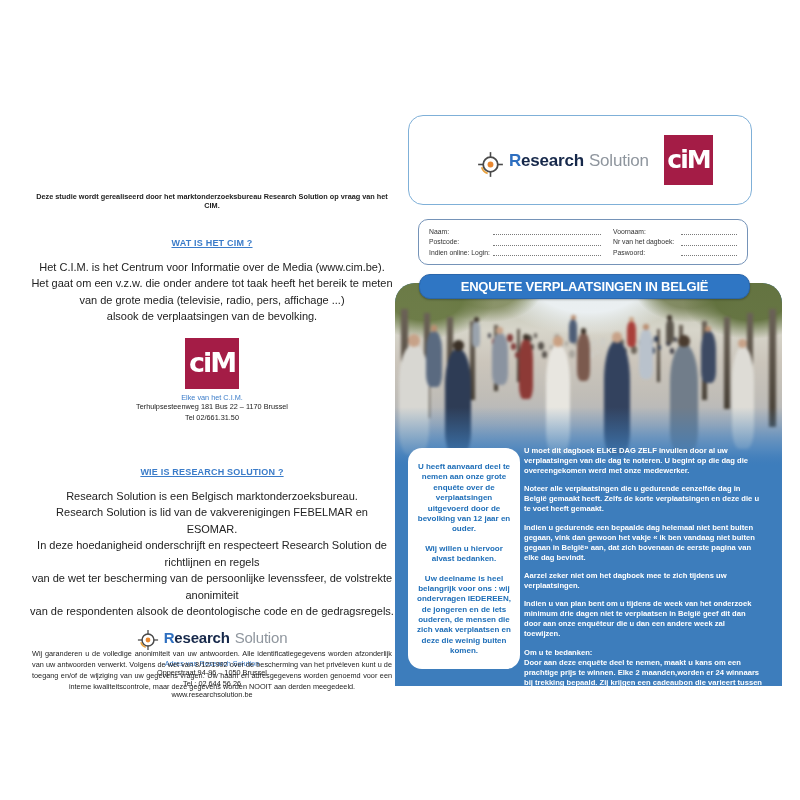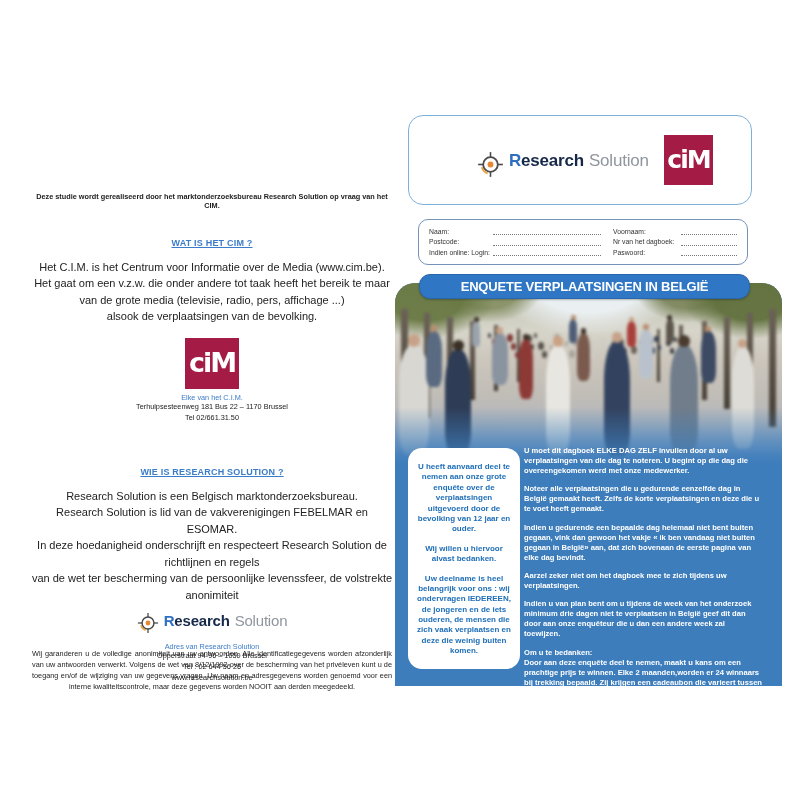--- a/index.html
+++ b/index.html
@@ -73,40 +73,41 @@
 </style>
 </head>
 <body data-name="leaflet-scan">
 
 <div class="page-left" data-name="left-page">
   <div class="intro-line" data-name="intro-line">Deze studie wordt gerealiseerd door het marktonderzoeksbureau Research Solution op vraag van het CIM.</div>
 
   <div class="sec-heading" data-name="heading-wat-is-het-cim">WAT IS HET CIM ?</div>
   <div class="body-lines" data-name="cim-description">
       <div data-name="text-line">Het C.I.M. is het Centrum voor Informatie over de Media (www.cim.be).</div>
-      <div data-name="text-line">Het gaat om een v.z.w. die onder andere tot taak heeft het bereik te maar</div>
+      <div data-name="text-line">Het gaat om een v.z.w. die onder andere tot taak heeft het bereik te meten</div>
       <div data-name="text-line">van de grote media (televisie, radio, pers, affichage ...)</div>
       <div data-name="text-line">alsook de verplaatsingen van de bevolking.</div>
     </div>
 
   <div>
     <span class="cim-logo" data-name="cim-logo">ciM</span>
   </div>
   <div class="addr-label" data-name="cim-address-label">Elke van het C.I.M.</div>
   <div class="addr-lines" data-name="cim-address">
       <div data-name="text-line">Terhulpsesteenweg 181 Bus 22 – 1170 Brussel</div>
       <div data-name="text-line">Tel  02/661.31.50</div>
     </div>
 
   <div class="sec-heading second" data-name="heading-wie-is-research-solution">WIE IS RESEARCH SOLUTION ?</div>
   <div class="body-lines" data-name="rs-description">
       <div data-name="text-line">Research Solution is een Belgisch marktonderzoeksbureau.</div>
       <div data-name="text-line">Research Solution is lid van de vakverenigingen  FEBELMAR en ESOMAR.</div>
       <div data-name="text-line">In deze hoedanigheid onderschrijft en respecteert Research Solution de richtlijnen en regels</div>
       <div data-name="text-line">van de wet ter bescherming van de persoonlijke levenssfeer, de volstrekte anonimiteit</div>
+      <div data-name="text-line">van de respondenten alsook de deontologische code en de gedragsregels.</div>
     </div>
 
   <div class="rs-logo" data-name="research-solution-logo">
     <svg width="22" height="22" viewBox="0 0 24 24" data-name="crosshair-target-icon">
       <line x1="12" y1="1" x2="12" y2="6" stroke="#4a4a4a" stroke-width="1.4"></line>
       <line x1="12" y1="18" x2="12" y2="23" stroke="#4a4a4a" stroke-width="1.4"></line>
       <line x1="1" y1="12" x2="6" y2="12" stroke="#4a4a4a" stroke-width="1.4"></line>
       <line x1="18" y1="12" x2="23" y2="12" stroke="#4a4a4a" stroke-width="1.4"></line>
       <circle cx="12" cy="12" r="6.5" fill="none" stroke="#4a4a4a" stroke-width="1.6"></circle>
       <path d="M 4.2 14.5 A 8.2 8.2 0 0 0 9.5 19.9" fill="none" stroke="#e8a23f" stroke-width="1.6"></path>

